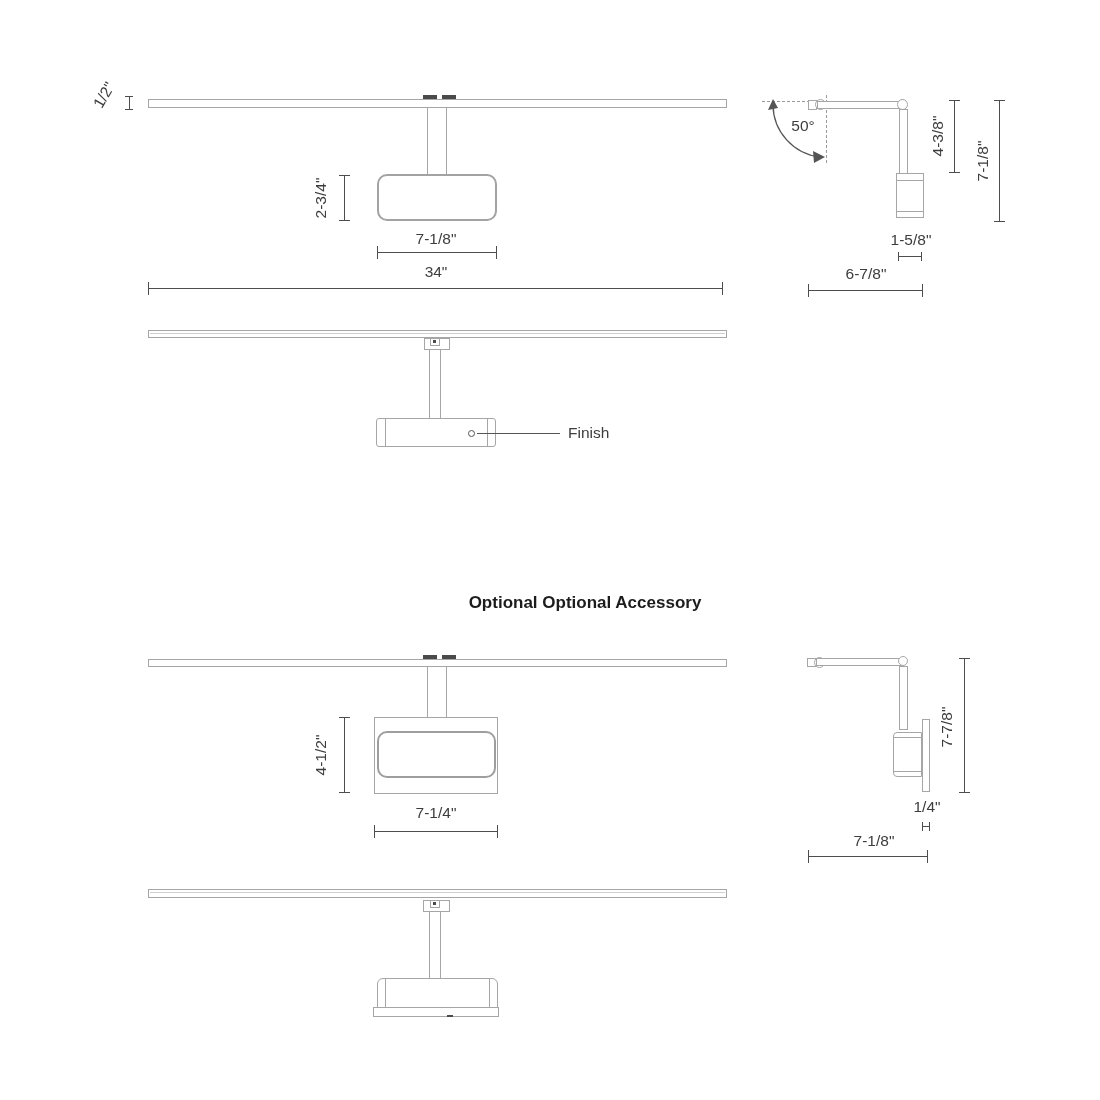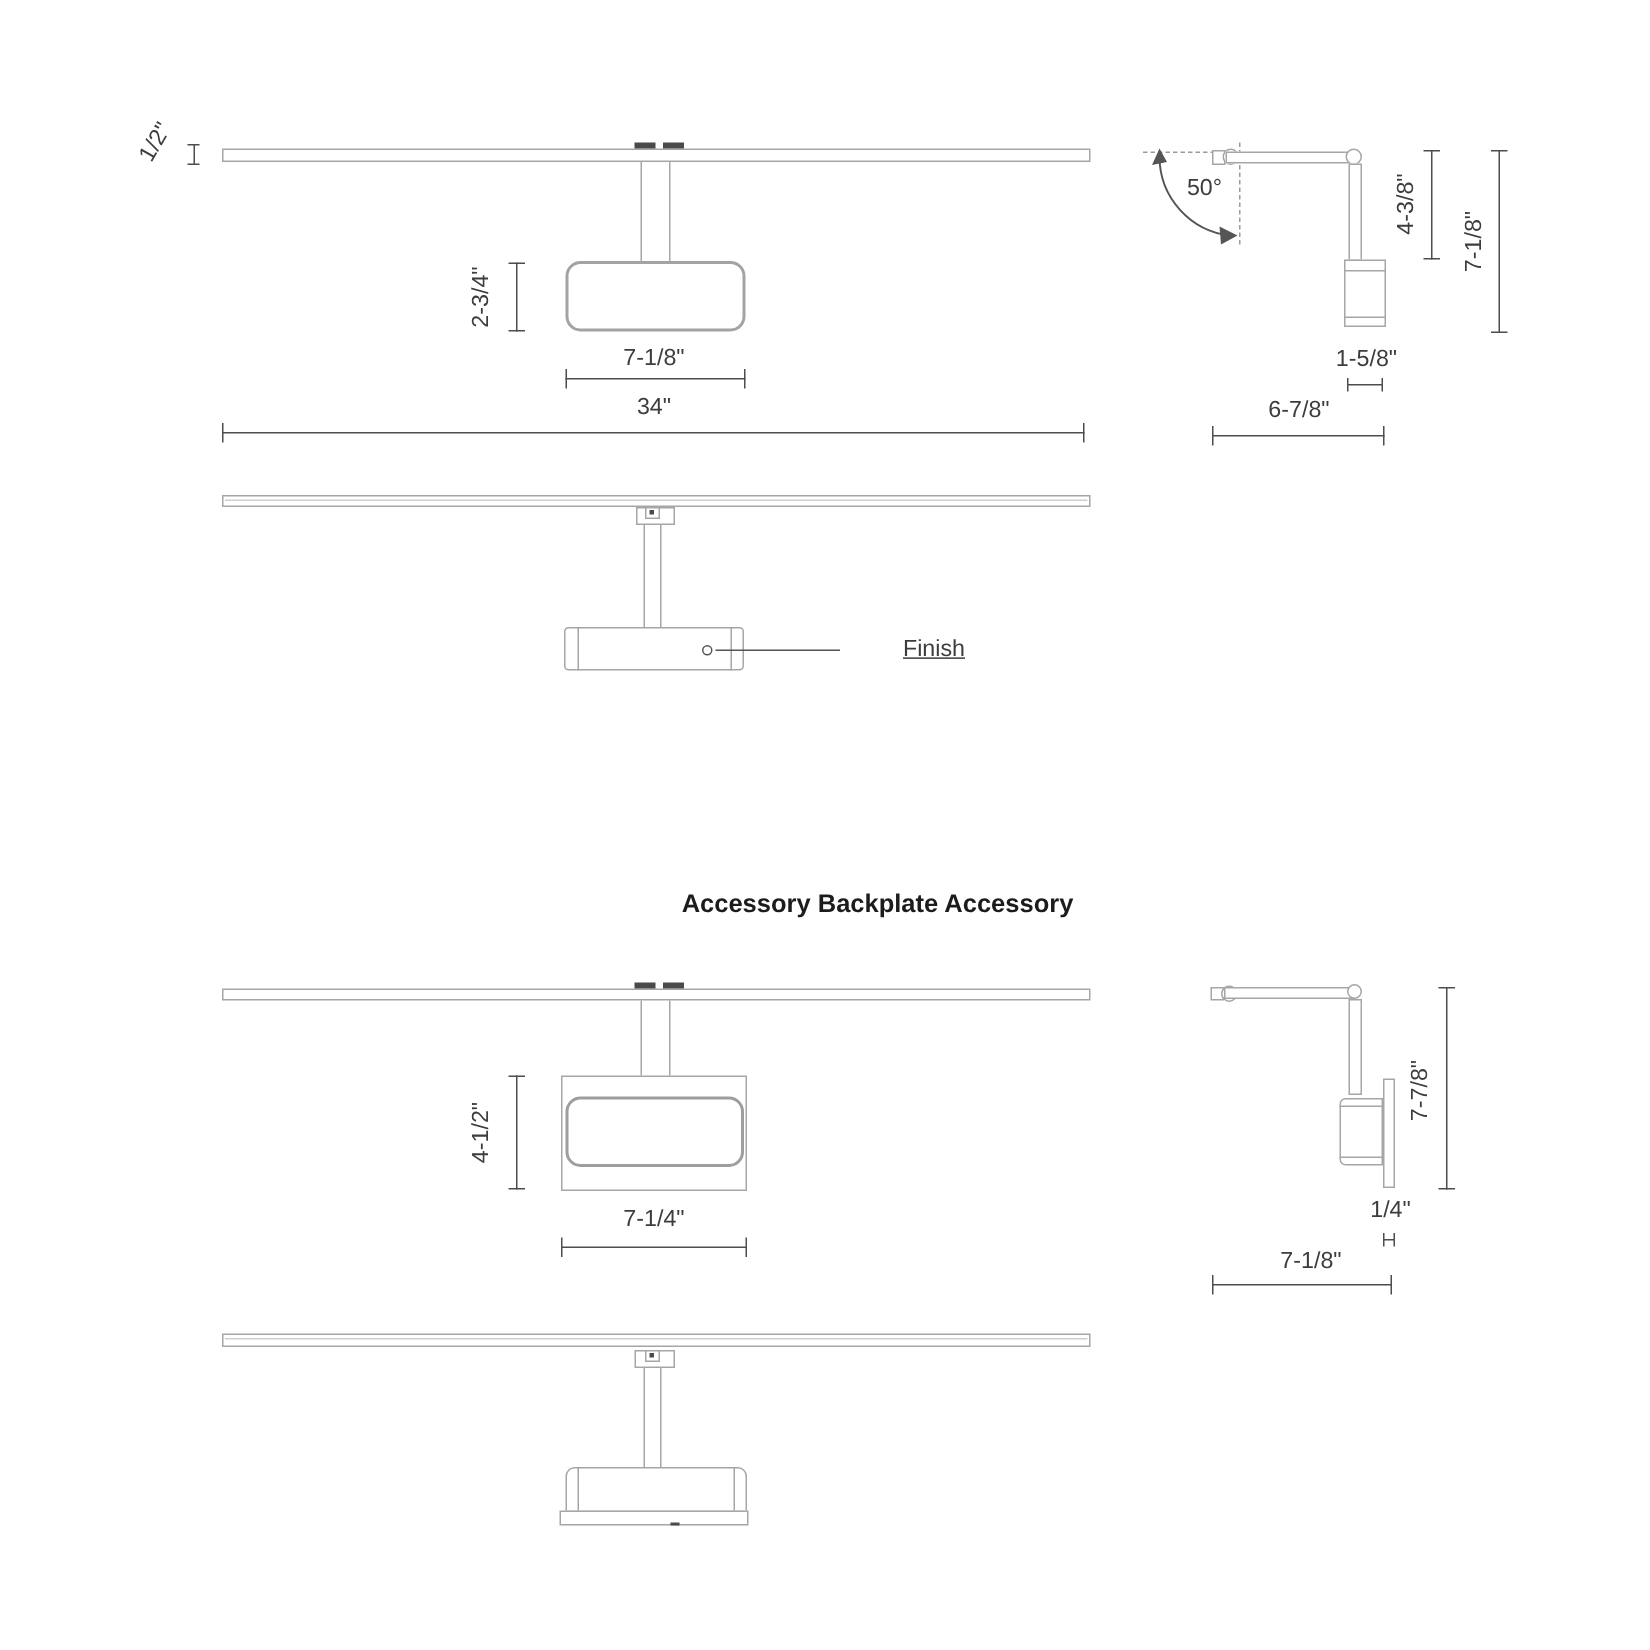--- a/index.html
+++ b/index.html
@@ -91,23 +91,23 @@
   <div class="inner" style="left:150px;top:333px;width:575px;height:1px;"></div>
   <div class="outline" style="left:424px;top:338px;width:26px;height:12px;"></div>
   <div class="outline" style="left:430px;top:338px;width:10px;height:8px;border-width:1px;"></div>
   <div class="darkmark" style="left:433px;top:340px;width:3px;height:3px;"></div>
   <div class="stem" style="left:429px;top:350px;width:12px;height:68px;"></div>
   <div class="outline" style="left:376px;top:418px;width:120px;height:29px;border-radius:3px;"></div>
   <div class="gline" style="left:385px;top:418px;width:1px;height:29px;"></div>
   <div class="gline" style="left:487px;top:418px;width:1px;height:29px;"></div>
   <div class="circ" style="left:468px;top:430px;width:7px;height:7px;border-width:1px;border-color:#555;"></div>
   <div class="leader" style="left:477px;top:433px;width:83px;"></div>
-  <div class="lbl left" style="left:602px;top:433px;text-decoration:underline;">Finish</div>
+  <div class="lbl left" style="left:568px;top:433px;">Finish</div>
 
-  <div class="title" style="left:585px;top:603px;">Accessory Backplate Accessory</div>
+  <div class="title" style="left:585px;top:603px;">Optional Optional Accessory</div>
 
   <div class="outline" style="left:148px;top:659px;width:579px;height:8px;"></div>
   <div class="darkmark" style="left:423px;top:655px;width:14px;height:4px;"></div>
   <div class="darkmark" style="left:442px;top:655px;width:14px;height:4px;"></div>
   <div class="stem" style="left:427px;top:667px;width:20px;height:65px;"></div>
   <div class="outline" style="left:374px;top:717px;width:124px;height:77px;"></div>
   <div class="outline2" style="left:377px;top:731px;width:119px;height:47px;border-radius:10px;border-color:#9e9e9e;"></div>
 
   <div class="lbl rot" style="left:321px;top:755px;">4-1/2"</div>
   <div class="dim-v" style="left:344px;top:717px;height:76px;"></div>

